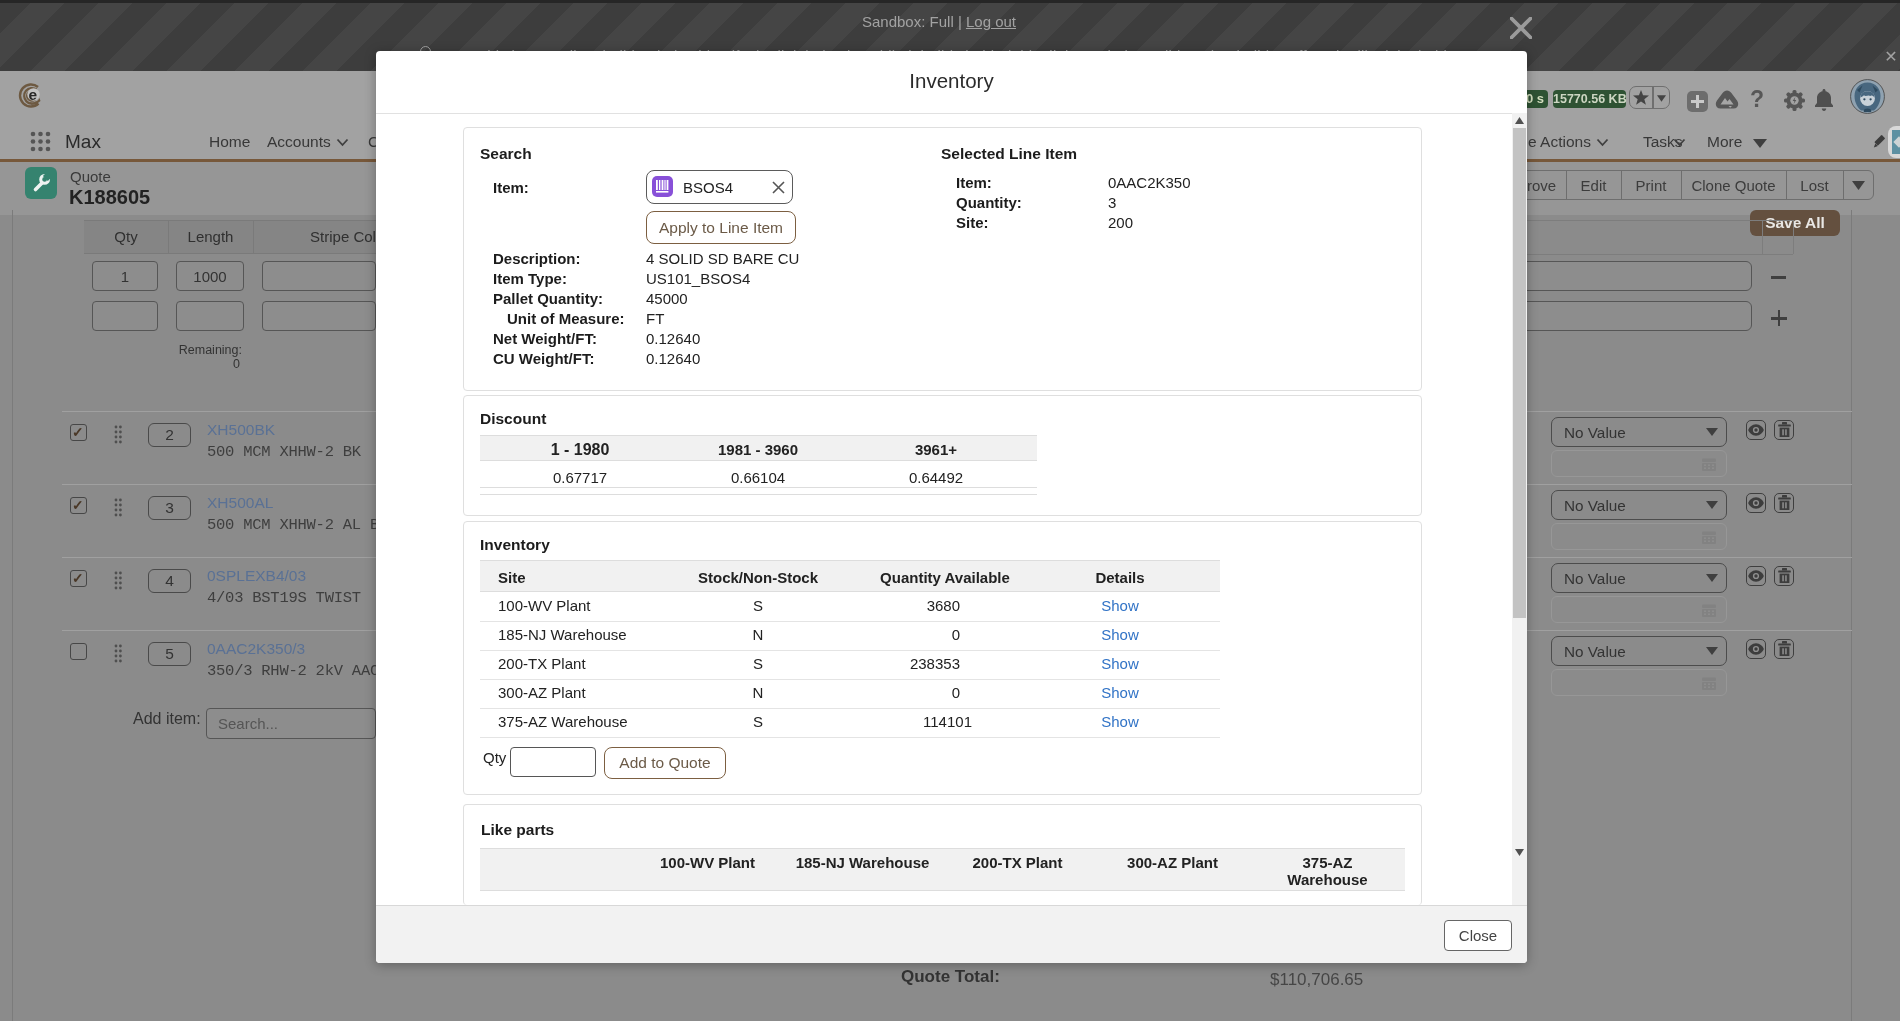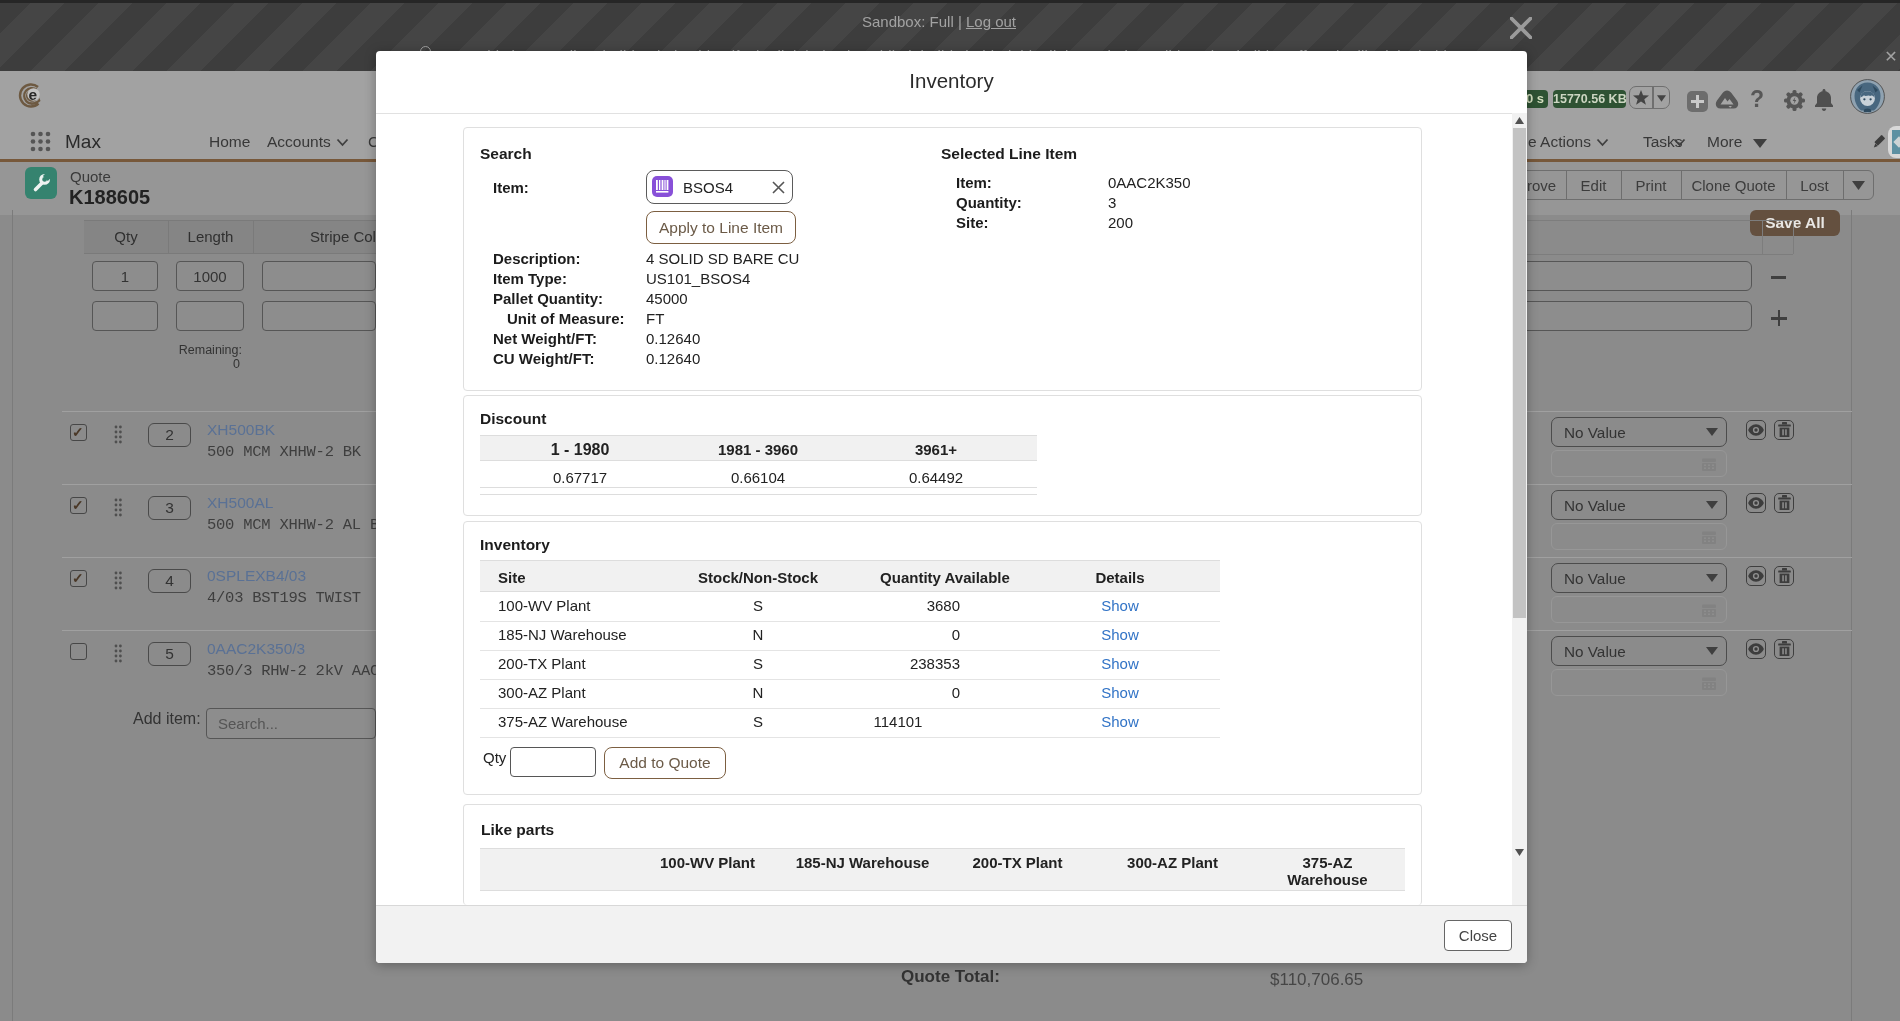--- a/index.html
+++ b/index.html
@@ -527,21 +527,21 @@
       <div class="abs m15" style="left:460px; top:604px; width:124px; text-align:right;">238353</div>
       <div class="abs m15 ctr showlink" style="left:690px; top:604px; width:108px;">Show</div>
       <div class="abs" style="left:104px; top:628px; width:740px; height:1px; background:#e4e4e4;"></div>
       <div class="abs m15" style="left:122px; top:633px;">300-AZ Plant</div>
       <div class="abs m15 ctr" style="left:290px; top:633px; width:184px;">N</div>
       <div class="abs m15" style="left:460px; top:633px; width:124px; text-align:right;">0</div>
       <div class="abs m15 ctr showlink" style="left:690px; top:633px; width:108px;">Show</div>
       <div class="abs" style="left:104px; top:657px; width:740px; height:1px; background:#e4e4e4;"></div>
       <div class="abs m15" style="left:122px; top:662px;">375-AZ Warehouse</div>
       <div class="abs m15 ctr" style="left:290px; top:662px; width:184px;">S</div>
-      <div class="abs m15" style="left:460px; top:662px; width:124px; text-align:center;">114101</div>
+      <div class="abs m15" style="left:472px; top:662px; width:124px; text-align:right;">114101</div>
       <div class="abs m15 ctr showlink" style="left:690px; top:662px; width:108px;">Show</div>
       <div class="abs" style="left:104px; top:686px; width:740px; height:1px; background:#e4e4e4;"></div>
     </div>
   <div class="abs m15" style="left:107px; top:698px;">Qty</div>
   <div class="abs" style="left:134px; top:696px; width:86px; height:30px; border:1px solid #565656; border-radius:4px;"></div>
   <div class="abs" style="left:228px; top:696px; width:122px; height:32px; border:1.4px solid #7c5f41; border-radius:8px; font-size:15.5px; color:#6b5a47; text-align:center; line-height:30px;">Add to Quote</div>
 
   <div class="abs mcard" style="top:753px; height:101px; border-bottom:none;"></div>
   <div class="abs mlabel" style="left:105px; top:770px; font-size:15.5px;">Like parts</div>
   <div class="abs tblhead" style="left:104px; top:797px; width:925px; height:43px;"></div>

